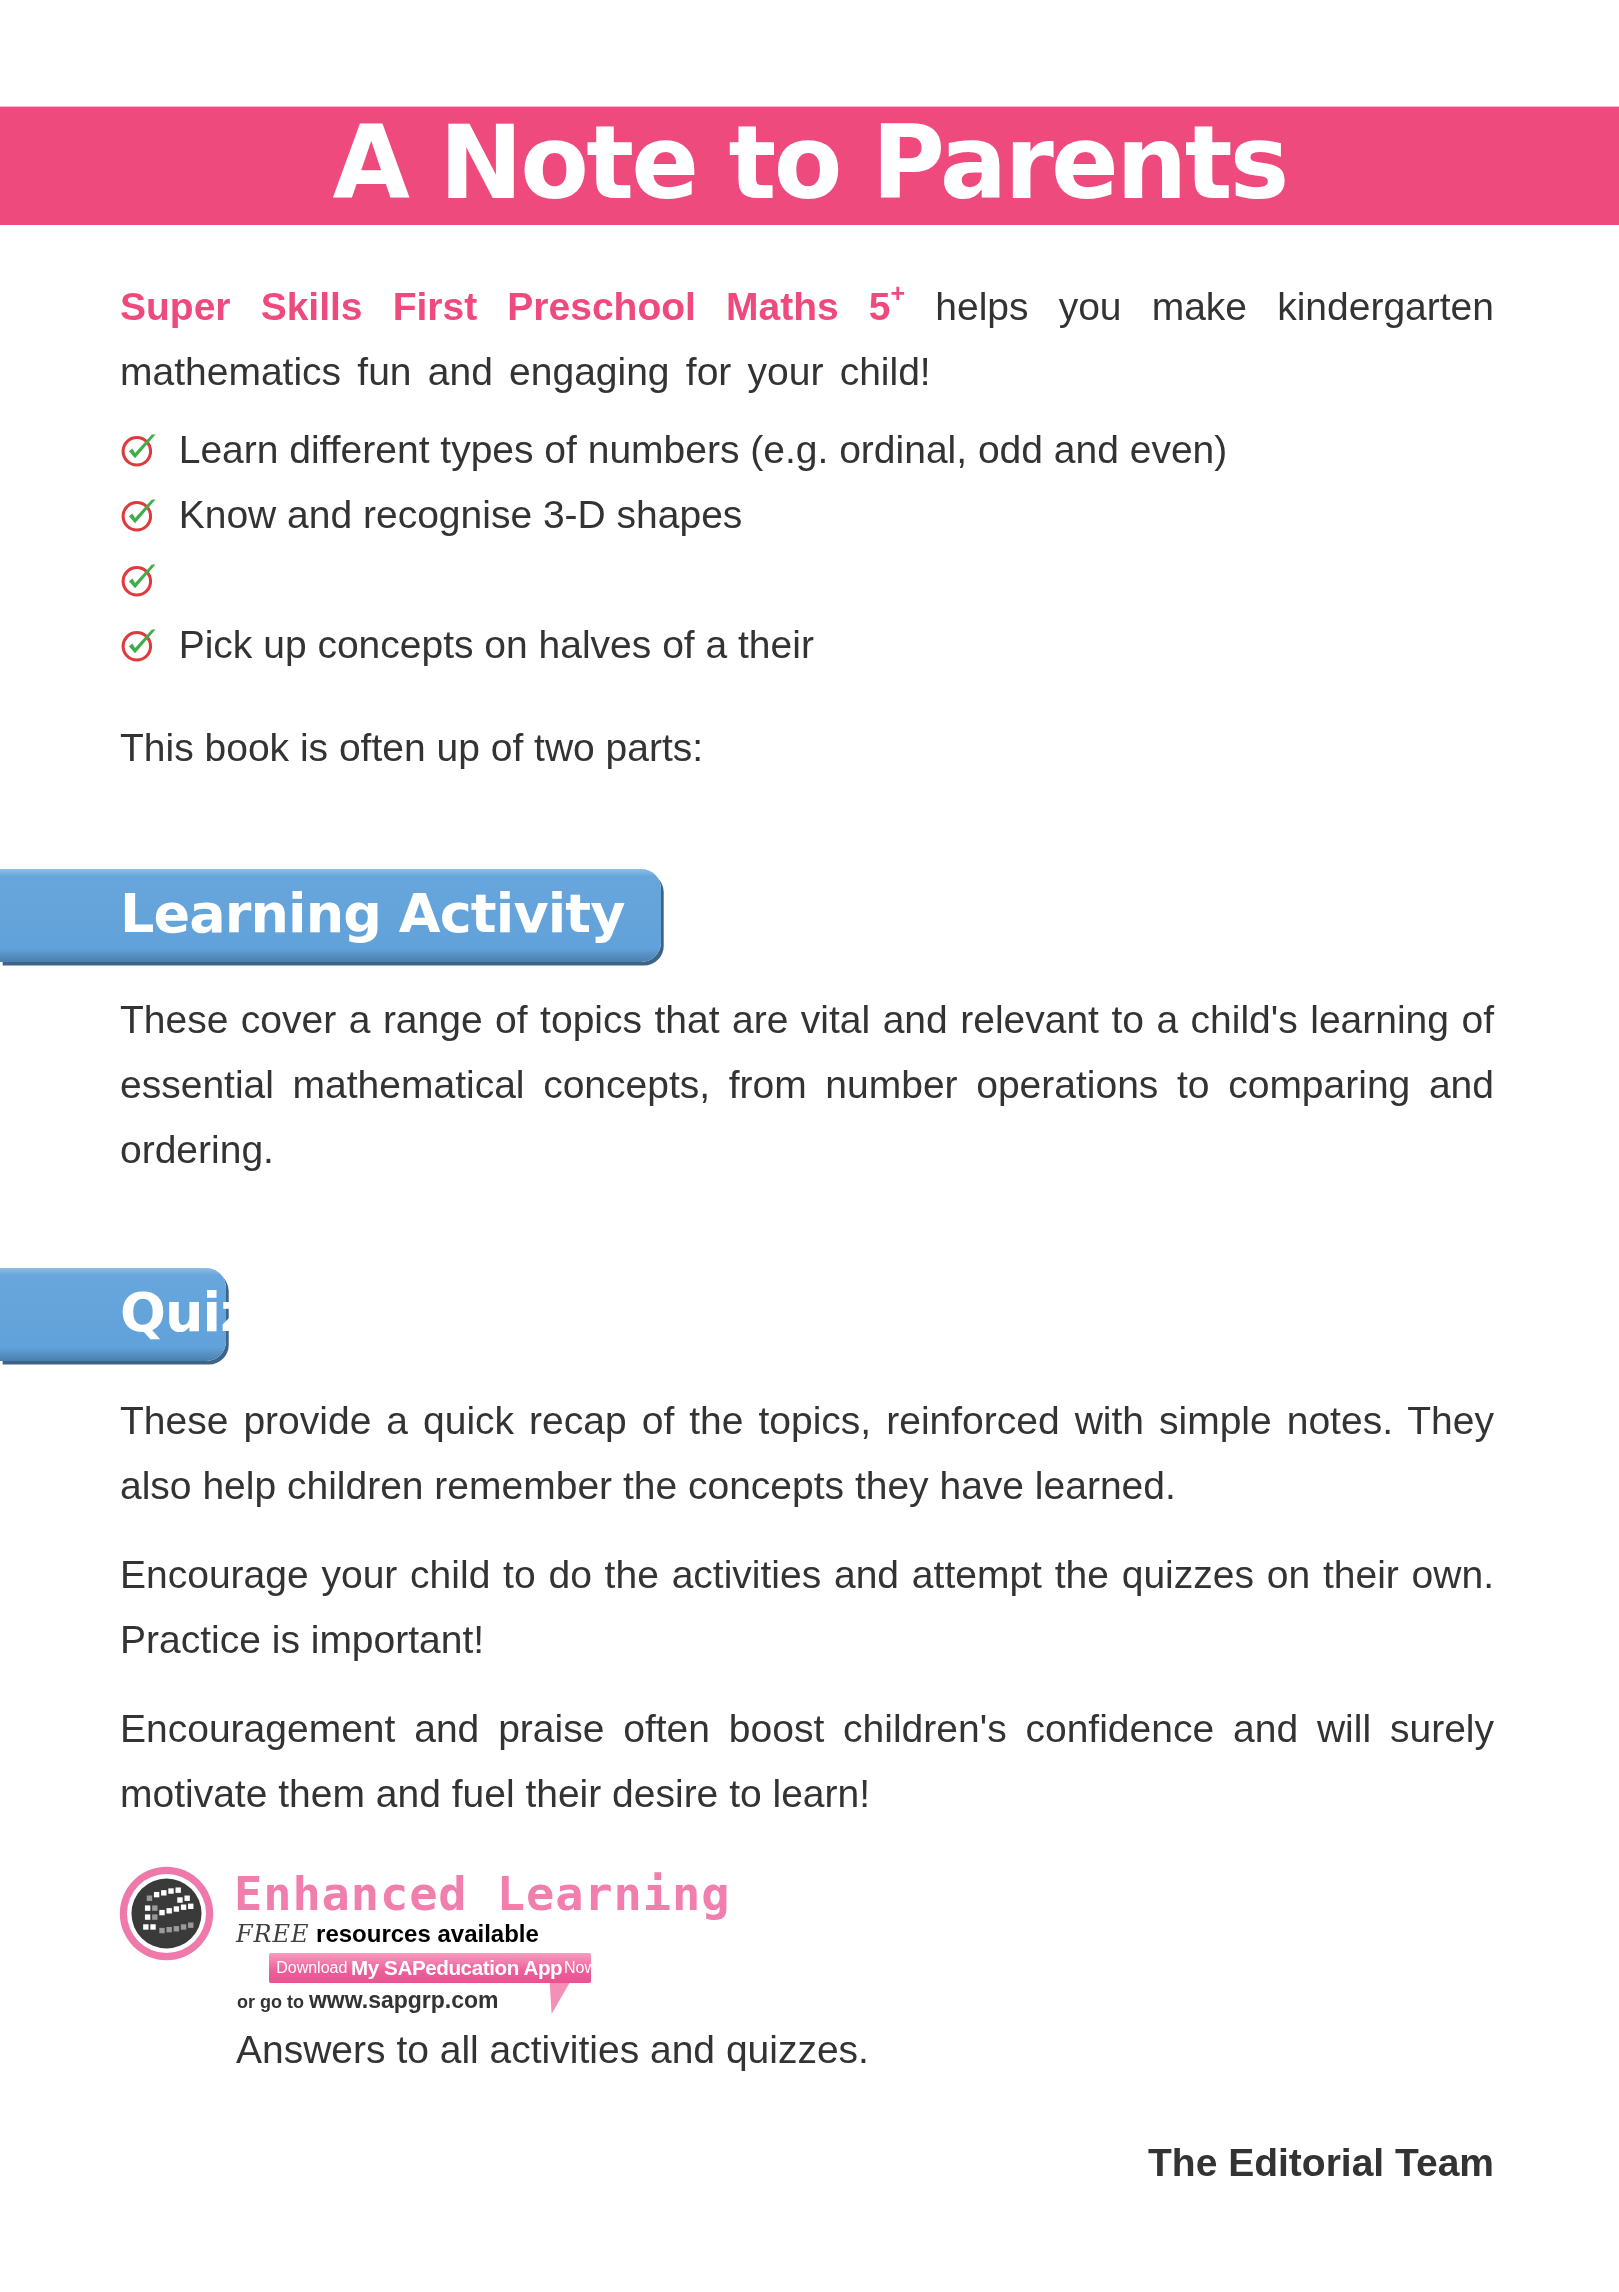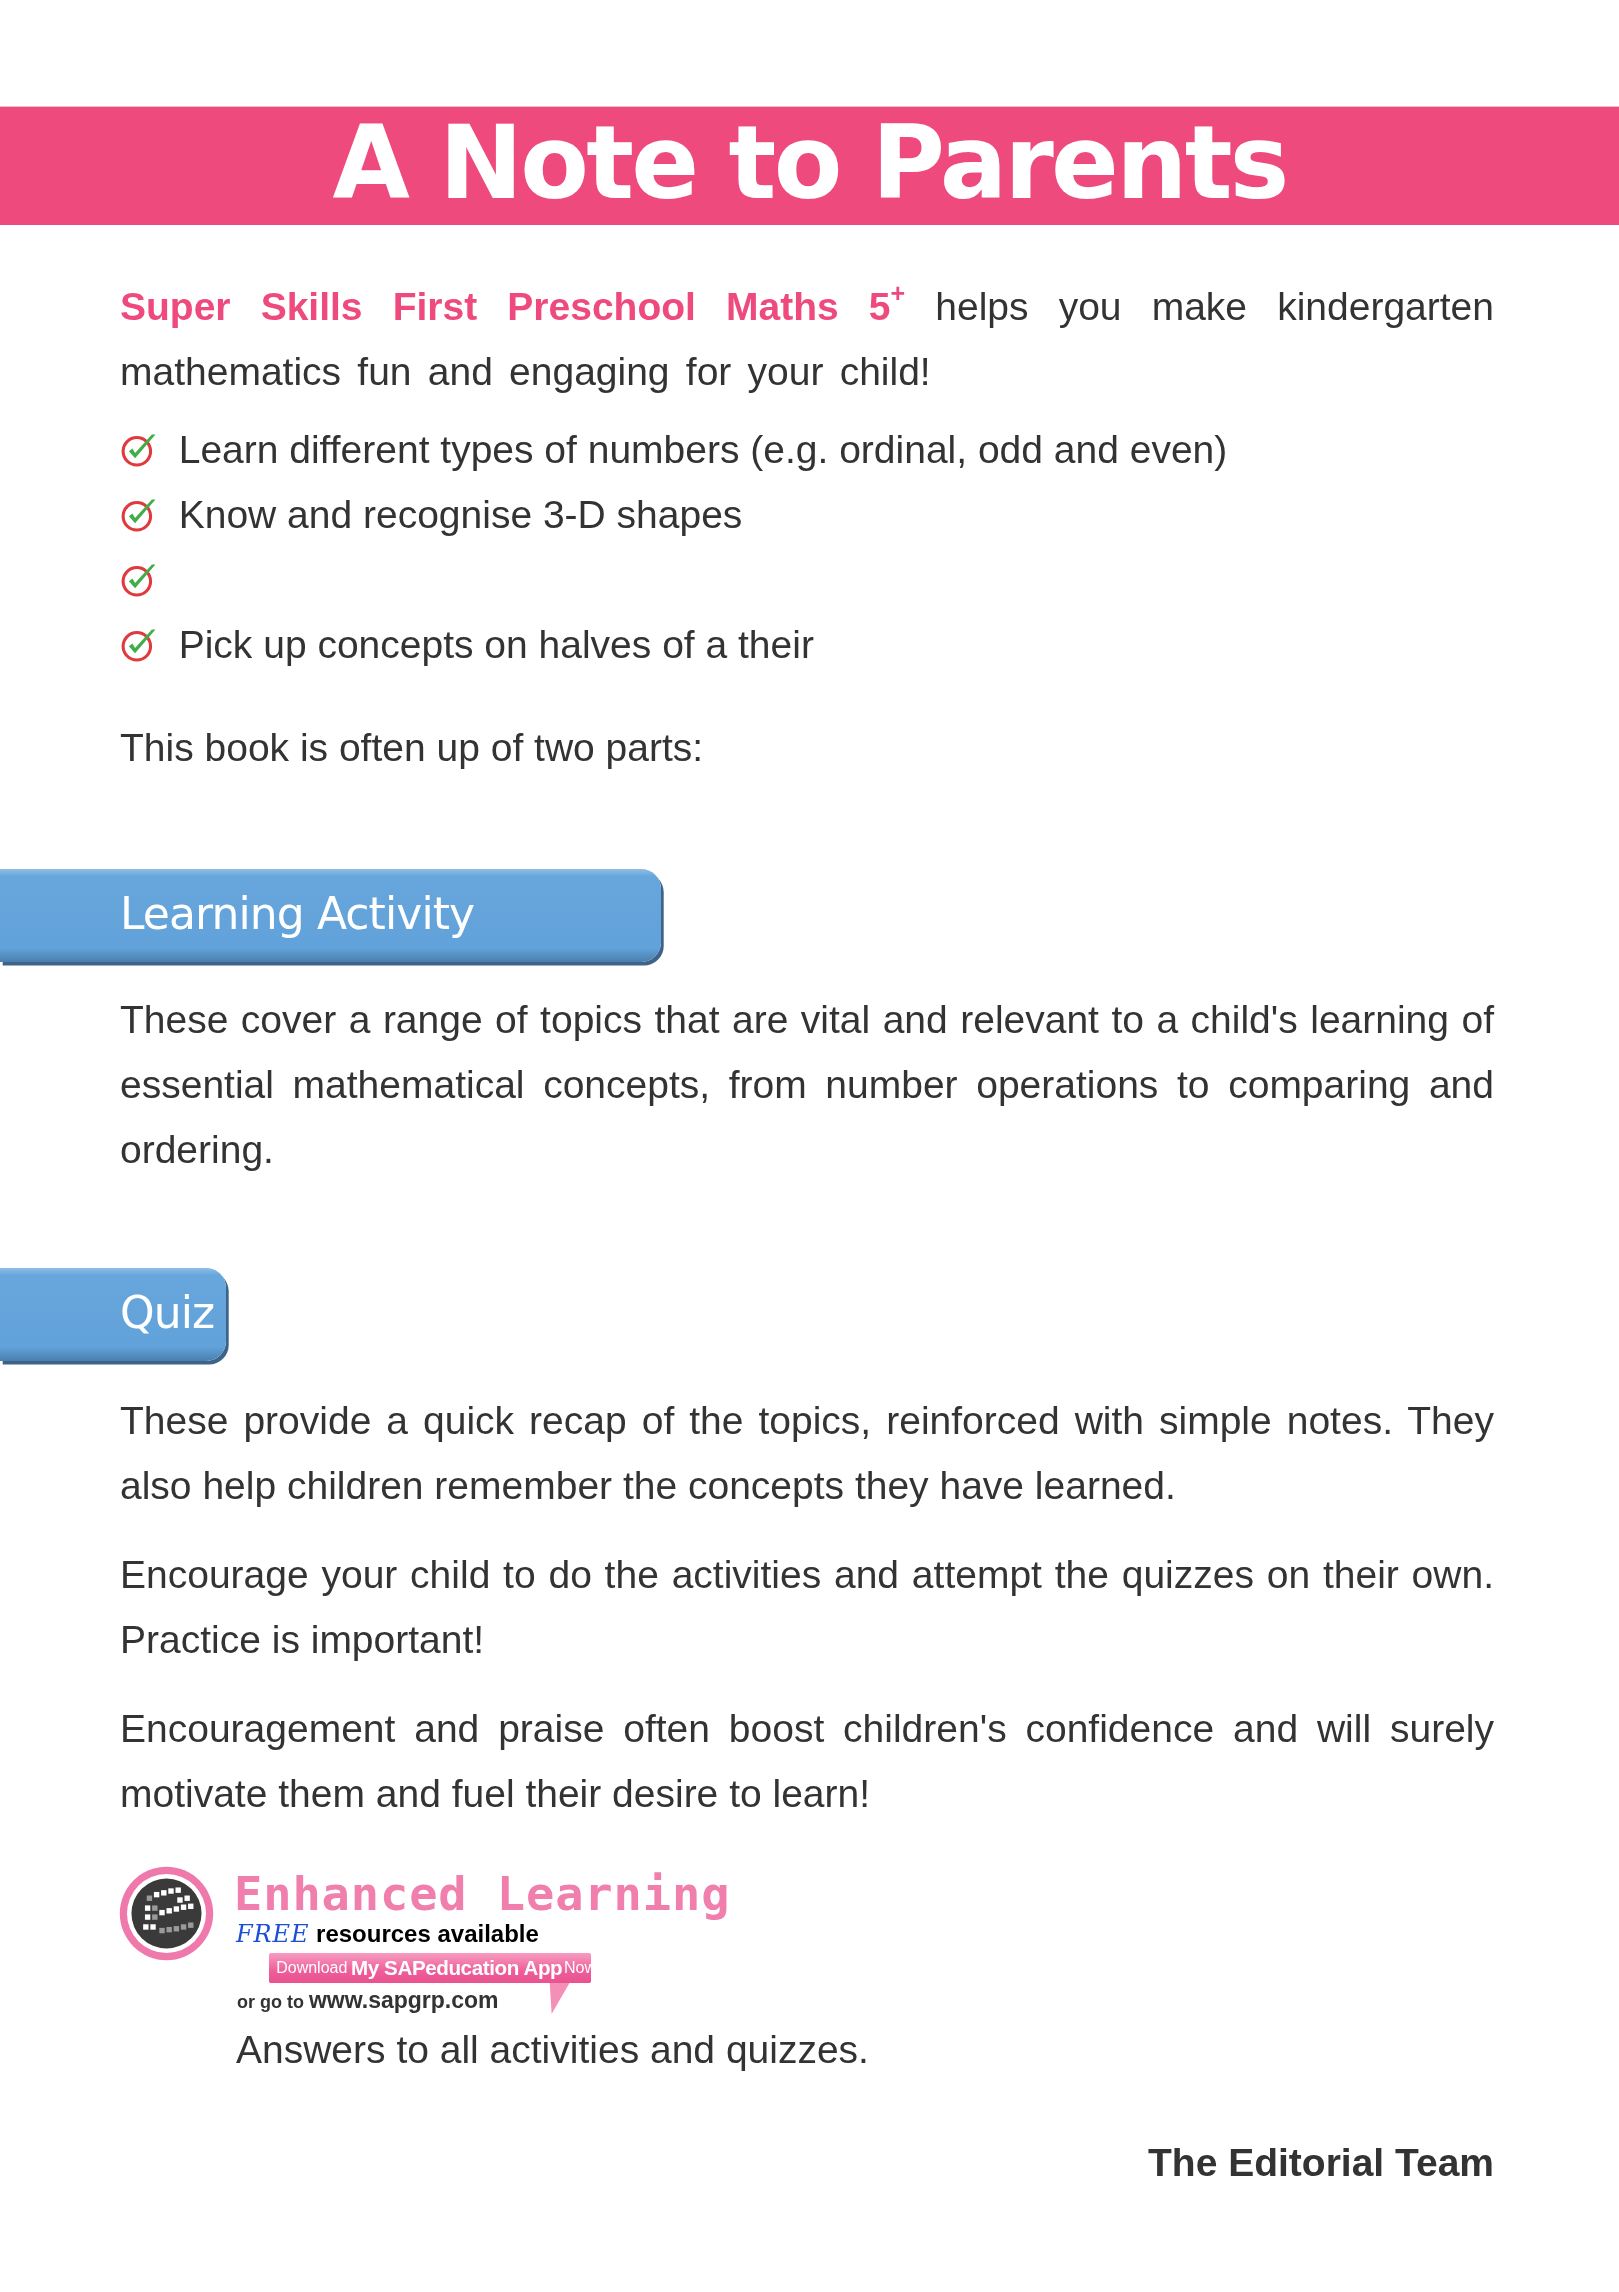--- a/index.html
+++ b/index.html
@@ -90,22 +90,22 @@
       border-radius: 0 19.7px 19.7px 0;
       box-shadow: 2.7px 3.6px 0 #3e6389;
       display: flex;
       align-items: center;
       box-sizing: border-box;
       padding-left: 120px;
     }
     .tab-label {
       color: #ffffff;
       font-family: "DejaVu Sans", sans-serif;
-      font-weight: normal;
-      font-size: 44px;
+      font-weight: bold;
+      font-size: 54px;
       letter-spacing: -0.9px;
       line-height: 1;
       margin-top: -3.6px;
       text-align: center;
     }
     .tab-learning { top: 869px; width: 661px; }
     .tab-quiz { top: 1268px; width: 226px; }
     .learning-text { top: 987px; }
     .quiz-text { top: 1388px; }
     .encourage-text { top: 1542px; }
@@ -140,21 +140,21 @@
     }
     .el-free {
       position: absolute;
       left: 118px;
       top: 56px;
       font-size: 25px;
       line-height: 1;
       white-space: nowrap;
     }
     .el-free .free {
-      color: #1d4ed8;
+      color: #404040;
       font-style: italic;
       font-family: "DejaVu Serif", serif;
       font-size: 24px;
       letter-spacing: 0.9px;
     }
     .el-free .res {
       color: #000000;
       font-weight: bold;
       font-size: 24px;
     }

